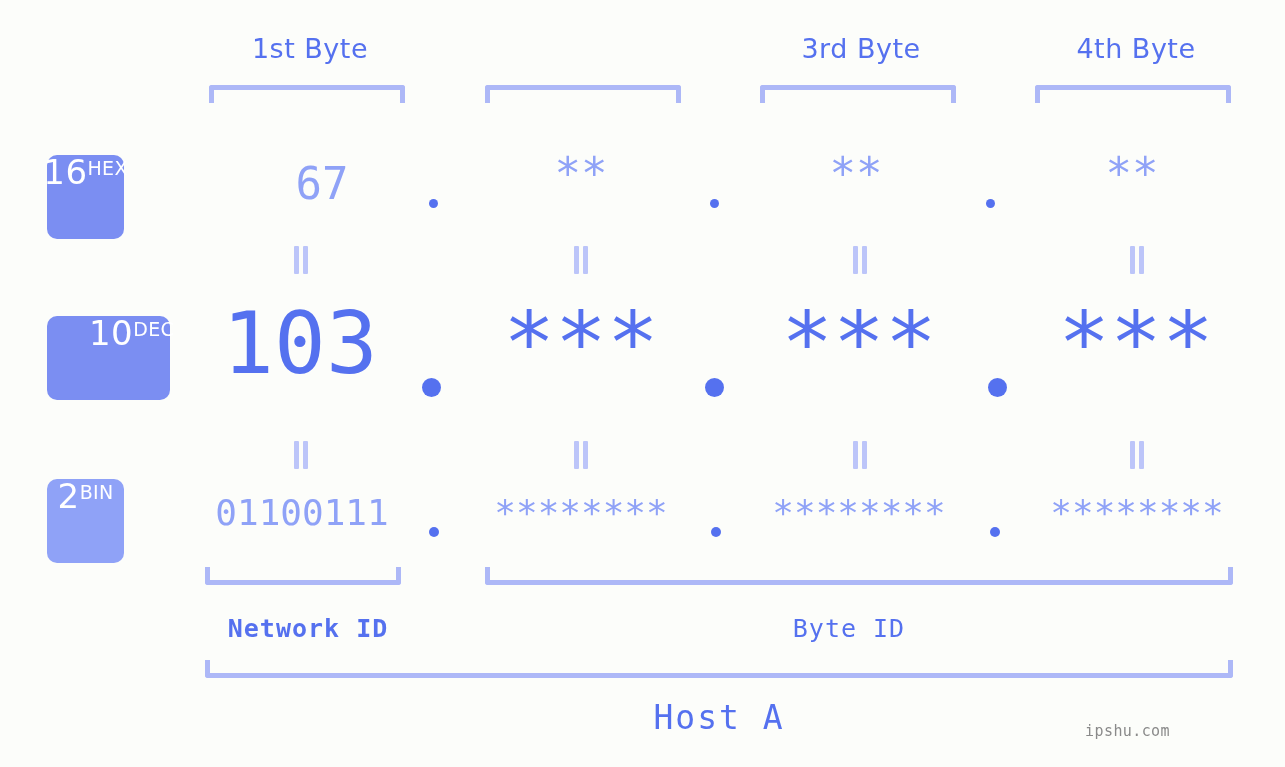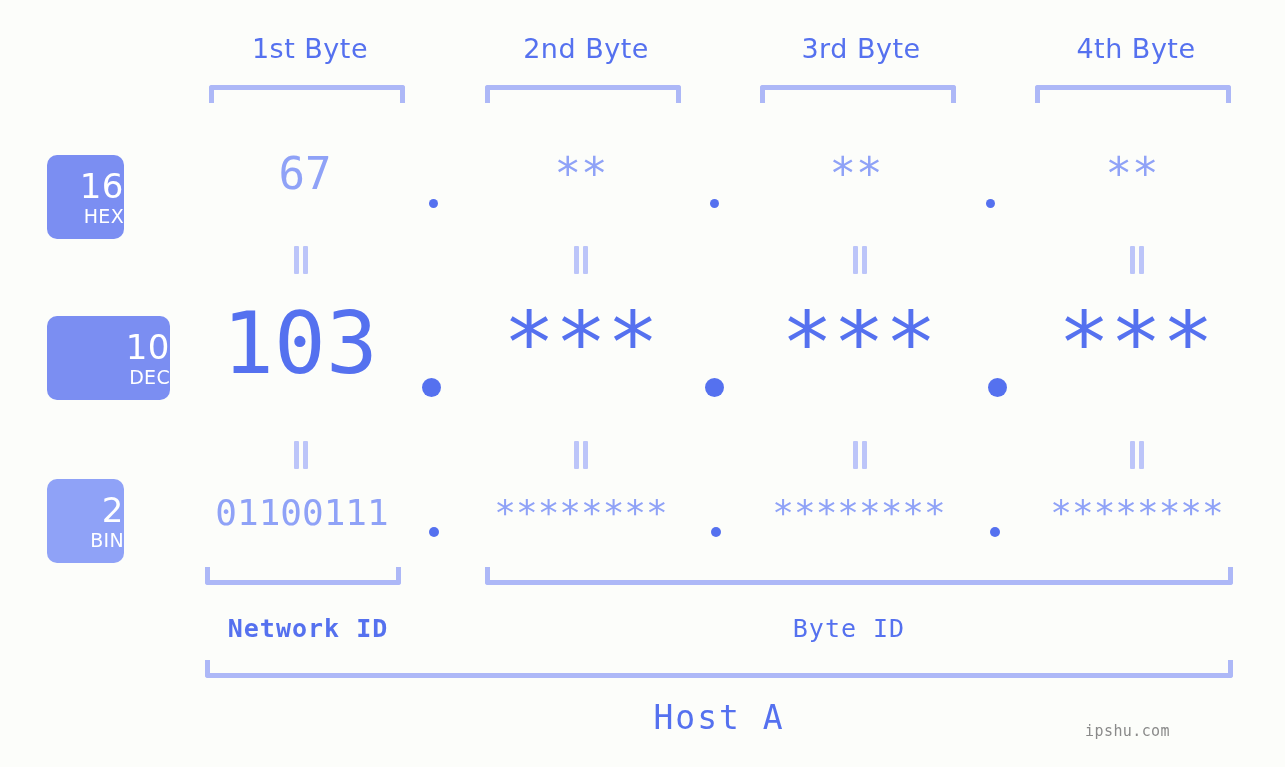--- a/index.html
+++ b/index.html
@@ -55,22 +55,22 @@
 
   
   .base-badge {
     position: absolute;
     left: 47px;
     width: 77px;
     height: 84px;
     border-radius: 10px;
     color: #ffffff;
     display: flex;
-    flex-direction: column;
-    align-items: flex-end;
+    flex-direction: row;
+    align-items: flex-start;
     justify-content: center;
     font-family: "DejaVu Sans", sans-serif;
     line-height: 1;
   }
   .base-badge .num {
     font-size: 34px;
     font-weight: 400;
     letter-spacing: 0.5px;
   }
   .base-badge .name {
@@ -167,21 +167,20 @@
     color: #8a8a8a;
     letter-spacing: 0.4px;
   }
 </style>
 </head>
 <body>
 
 <div id="stage">
 
   <div class="byte-label" style="left:190px;">1st Byte</div>
-  <div class="byte-label" style="left:466px;">2nd Byte</div>
   <div class="byte-label" style="left:741px;">3rd Byte</div>
   <div class="byte-label" style="left:1016px;">4th Byte</div>
 
   <div class="bracket-down" style="left:209px; top:85px;  width:196px;"></div>
   <div class="bracket-down" style="left:485px; top:85px;  width:196px;"></div>
   <div class="bracket-down" style="left:760px; top:85px;  width:196px;"></div>
   <div class="bracket-down" style="left:1035px;top:85px;  width:196px;"></div>
 
   <div class="base-badge" id="badge-hex">
     <span class="num">16</span>
@@ -190,21 +189,21 @@
   <div class="base-badge" id="badge-dec">
     <span class="num">10</span>
     <span class="name">DEC</span>
   </div>
   <div class="base-badge" id="badge-bin">
     <span class="num">2</span>
     <span class="name">BIN</span>
   </div>
 
   <div class="row-hex">
-    <div class="value-cell" style="left:185px;">67</div>
+    <div class="value-cell" style="left:202px;margin-top:10px;">67</div>
     <div class="value-cell" style="left:461px;">**</div>
     <div class="value-cell" style="left:736px;">**</div>
     <div class="value-cell" style="left:1012px;">**</div>
     <div class="dot" style="left:429px;"></div>
     <div class="dot" style="left:710px;"></div>
     <div class="dot" style="left:986px;"></div>
   </div>
 
   <div class="eq" style="left:292px; top:246px;"></div>
   <div class="eq" style="left:572px; top:246px;"></div>

